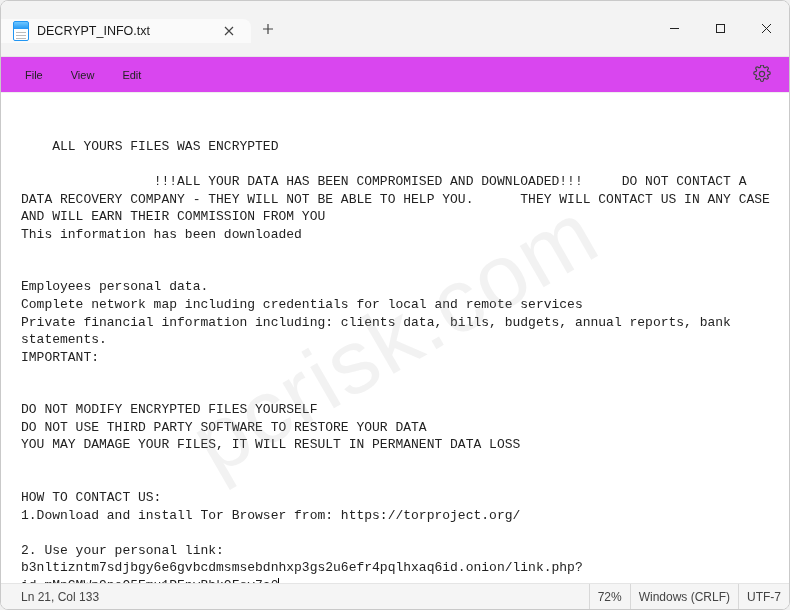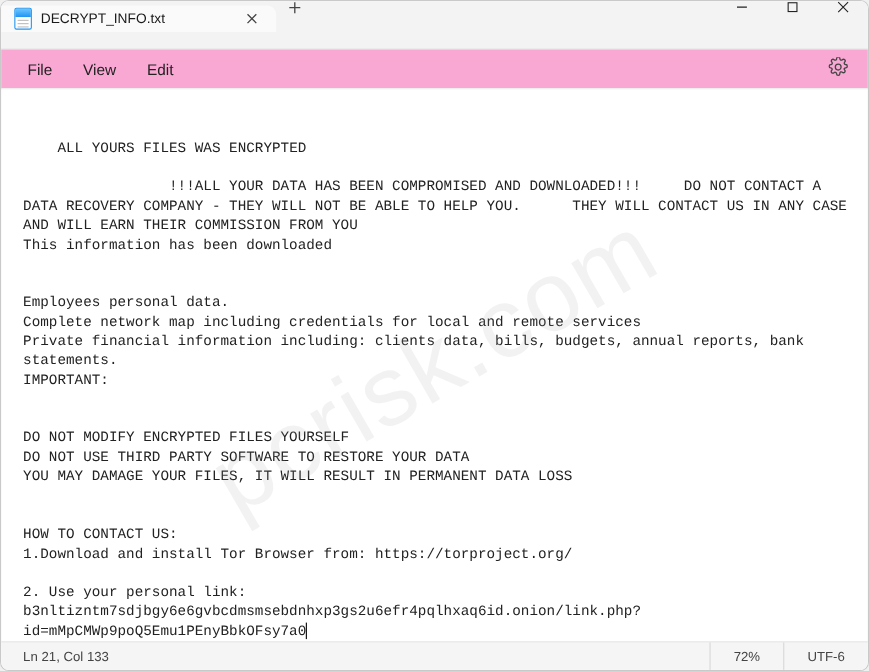--- a/index.html
+++ b/index.html
@@ -14,23 +14,23 @@
     width: 790px;
     height: 610px;
     background: #fff;
     border: 1px solid #c9c9c9;
     border-radius: 8px;
     display: flex;
     flex-direction: column;
     overflow: hidden;
   }
   .titlebar {
-    height: 44px;
+    height: 56px;
     display: flex;
-    align-items: flex-start;
+    align-items: center;
     background: #f3f3f3;
     border-bottom: 1px solid #e6e6e6;
   }
   .tab {
     display: flex;
     align-items: center;
     gap: 8px;
     background: #fafafa;
     border-top-right-radius: 8px;
     padding: 0 10px 0 12px;
@@ -65,23 +65,23 @@
   .win-btns { display:flex; }
   .win-btn {
     width: 46px; display:flex; align-items:center; justify-content:center;
     color:#222; font-size:13px;
   }
   .win-btn svg { width:11px; height:11px; }
   .menubar {
     height: 36px;
     display:flex; align-items:center;
     padding: 0 12px;
-    font-size:14px;
+    font-size:11px;
     color:#222;
-    background:#f9a8d4;
+    background:#d946ef;
     border-bottom:1px solid #eee;
     gap: 4px;
   }
   .menu-item { padding: 4px 12px; border-radius:4px; }
   .menubar .settings { margin-left:auto; padding:4px 6px; }
   .gear { width:18px; height:18px; }
   .content {
     flex:1;
     padding: 10px 18px 6px 20px;
     font-family: Consolas, "Courier New", monospace;
@@ -101,21 +101,21 @@
   .statusbar {
     height: 26px;
     border-top:1px solid #e5e5e5;
     background:#f5f5f5;
     display:flex;
     align-items:center;
     font-size:12px;
     color:#444;
   }
   .status-cell {
-    padding: 0 21px;
+    padding: 0 8px;
     border-left:1px solid #d8d8d8;
     height:100%;
     display:flex; align-items:center;
   }
   .status-cell:first-child { border-left:none; flex:0 0 auto; padding-left:20px; }
   .status-gap { flex:1; }
   .watermark {
     position:absolute;
     top:50%; left:50%;
     transform: translate(-50%, -50%) rotate(-30deg);
@@ -202,16 +202,17 @@
 HOW TO CONTACT US:
 1.Download and install Tor Browser from: https://torproject.org/
 
 2. Use your personal link: b3nltizntm7sdjbgy6e6gvbcdmsmsebdnhxp3gs2u6efr4pqlhxaq6id.onion/link.php?id=mMpCMWp9poQ5Emu1PEnyBbkOFsy7a0</span><span class="caret"></span>
   </div>
 
   <div class="statusbar">
     <div class="status-cell">Ln 21, Col 133</div>
     <div class="status-gap"></div>
     <div class="status-cell">72%</div>
-    <div class="status-cell">UTF-6</div>
+    <div class="status-cell">Windows (CRLF)</div>
+    <div class="status-cell">UTF-7</div>
   </div>
 
 </div>
 
 </body></html>

